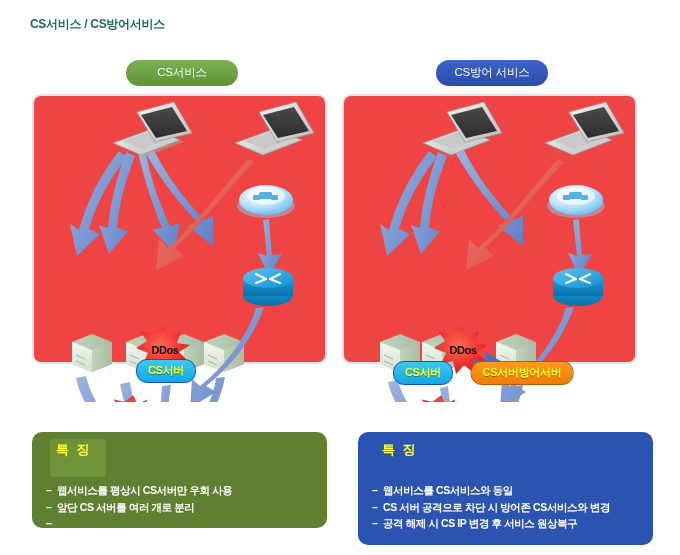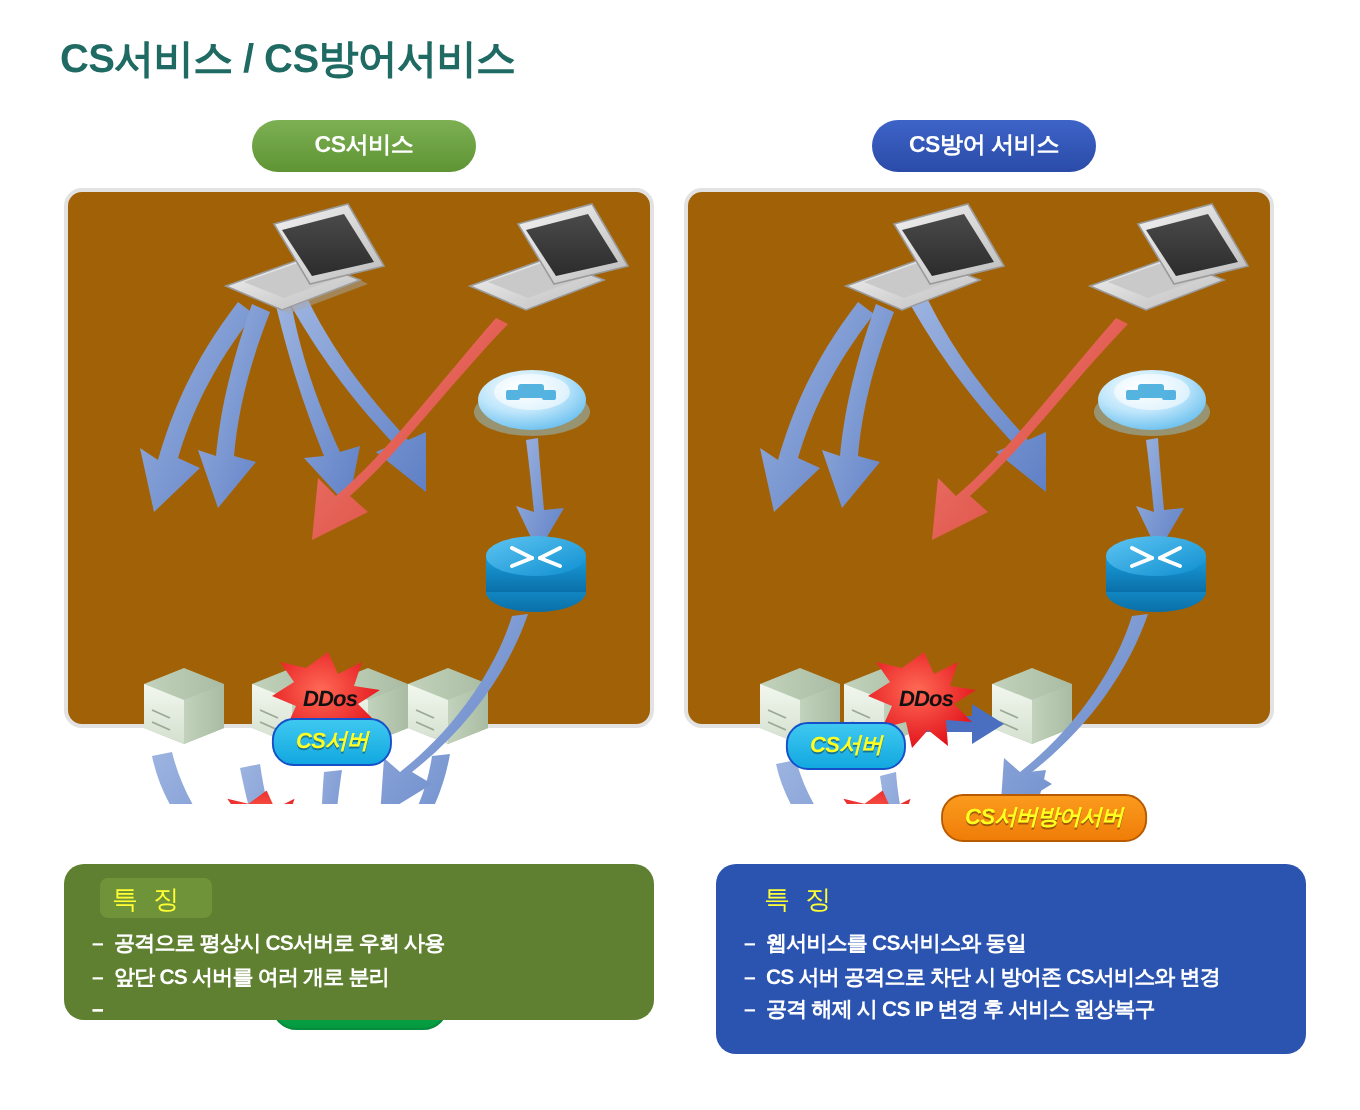--- a/index.html
+++ b/index.html
@@ -8,43 +8,43 @@
     width:680px; height:555px;
     background:#ffffff;
     font-family:"Liberation Sans", sans-serif;
     overflow:hidden;
     position:relative;
   }
 
   
   .page-title{
     position:absolute; left:30px; top:16px;
-    font-size:20px; font-weight:bold; letter-spacing:-0.3px;
+    font-size:12px; font-weight:bold; letter-spacing:-0.3px;
     color:#1f6b63;
   }
 
   
   .col{ position:absolute; top:60px; width:320px; }
   .col.left{ left:22px; }
   .col.right{ left:332px; }
 
   
   .hdr-wrap{ text-align:center; height:30px; }
   .hdr{
     display:inline-block; min-width:112px; padding:5px 18px 6px;
-    border-radius:13px; color:#fff; font-size:11.5px; font-weight:bold;
+    border-radius:13px; color:#fff; font-size:11.5px; font-weight:normal;
     letter-spacing:-0.2px;
   }
   .hdr.green{ background:linear-gradient(#7cb053,#5f9434); }
   .hdr.blue { background:linear-gradient(#3e64c8,#2a4ba8); }
 
   
   .panel{
     position:relative; margin-top:4px; height:270px; width:295px;
-    border:2px solid #e2e2e2; border-radius:9px; background:#a16207;font-style:italic;
+    border:2px solid #e2e2e2; border-radius:9px; background:#ef4444;
   }
   .col.left .panel{ margin-left:10px; }
   .col.right .panel{ margin-left:10px; }
   .stage{ position:absolute; inset:0; }
   .stage svg{ position:absolute; left:0; top:0; }
 
   
   .pill{
     position:absolute; transform:translate(-50%,-50%);
     font-size:11px; font-weight:bold; white-space:nowrap;
@@ -53,21 +53,20 @@
   }
   .pill.cs{
     background:linear-gradient(#3ec8f0,#12a8e0);
     border:1.6px solid #1450c8; color:#ffff22;
     text-shadow:0 1px 0 rgba(0,0,0,.35);
   }
   .pill.def{
     background:linear-gradient(#fb9b1e,#ef7d08);
     border:1.6px solid #b85a00; color:#ffff22;
     text-shadow:0 1px 0 rgba(0,0,0,.35);
-    margin-top:36px;
   }
   .pill.main{
     background:linear-gradient(#18b85a,#049a40);
     border:1px solid #068c3c; color:#fff; padding:5px 26px 6px;
     border-radius:13px; font-size:12px;
   }
 
   .ddos-label{
     position:absolute; transform:translate(-50%,-50%);
     font-size:11px; font-weight:bold; color:#111;
@@ -76,22 +75,22 @@
 
   
   .feat{
     position:absolute; width:295px; border-radius:10px;
     padding:0 0 12px 0; color:#fff;
   }
   .feat.left { left:32px; top:432px; background:#5f8030; }
   .feat.right{ left:358px; top:432px; background:#2b53b0; }
   .feat-tab{
     display:inline-block; margin:7px 0 2px 18px;
-    font-size:13px; font-weight:normal; color:#ffff33;
-    letter-spacing:2px; padding:2px 14px 0 6px;
+    font-size:13px; font-weight:bold; color:#ffff33;
+    letter-spacing:2px; padding:2px 14px 18px 6px;
     border-radius:4px;
   }
   .feat.left .feat-tab { background:#6f9339; }
   .feat.right .feat-tab{ background:#2b53b0; }
   .feat ul{ margin:4px 0 0 0; padding:0 10px 0 14px; list-style:none; }
   .feat li{
     font-size:10.5px; font-weight:bold; line-height:15.5px;
     letter-spacing:-0.4px; white-space:pre-line; text-indent:0;
     padding-left:11px; position:relative; margin-bottom:1px;
   }
@@ -399,21 +398,21 @@
       <div class="pill cs" style="left:79px; top:277px;">CS서버</div>
       <div class="pill def" style="left:178px; top:277px;">CS서버방어서버</div>
       <div class="pill main" style="left:143px; top:404px;">본서버</div>
     </div>
   </div>
 </div>
 
 <div class="feat left">
   <div class="feat-tab">특 징</div>
   <ul>
-    <li><span class="dash">–</span><span>공격으로 평상시 CS서버로 우회 사용</span></li>
+    <li><span class="dash">–</span><span>웹서비스를 평상시 CS서버만 우회 사용</span></li>
     <li><span class="dash">–</span><span>앞단 CS 서버를 여러 개로 분리</span></li>
     <li><span class="dash">–</span></li>
     <li><span class="dash">–</span></li>
   </ul>
 </div>
 
 <div class="feat right">
   <div class="feat-tab">특 징</div>
   <ul>
     <li><span class="dash">–</span><span>웹서비스를 CS서비스와 동일</span></li>

